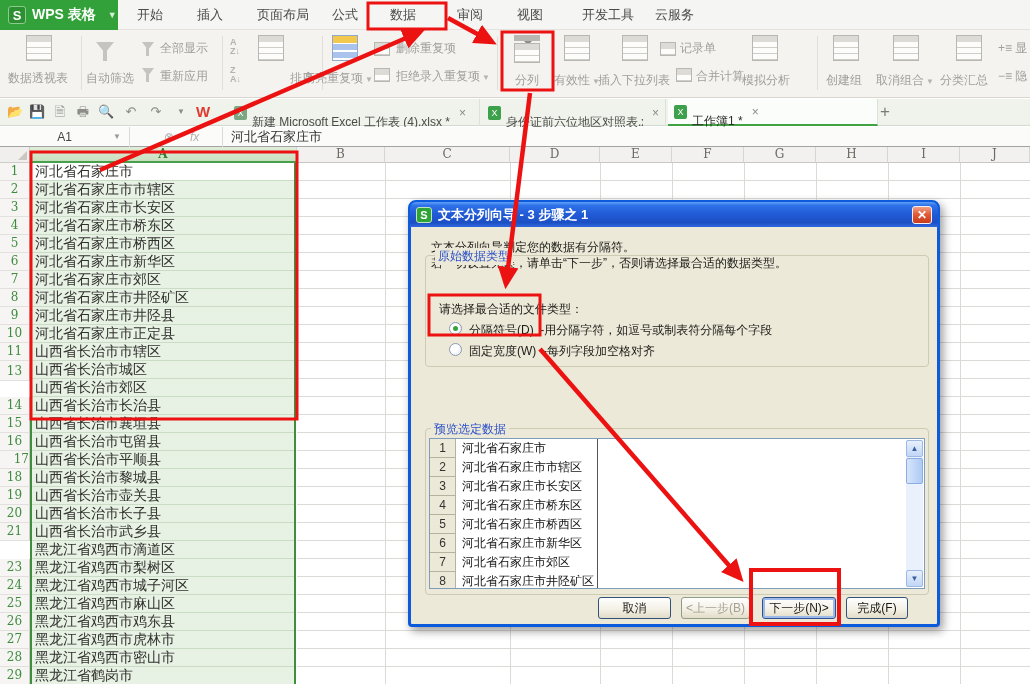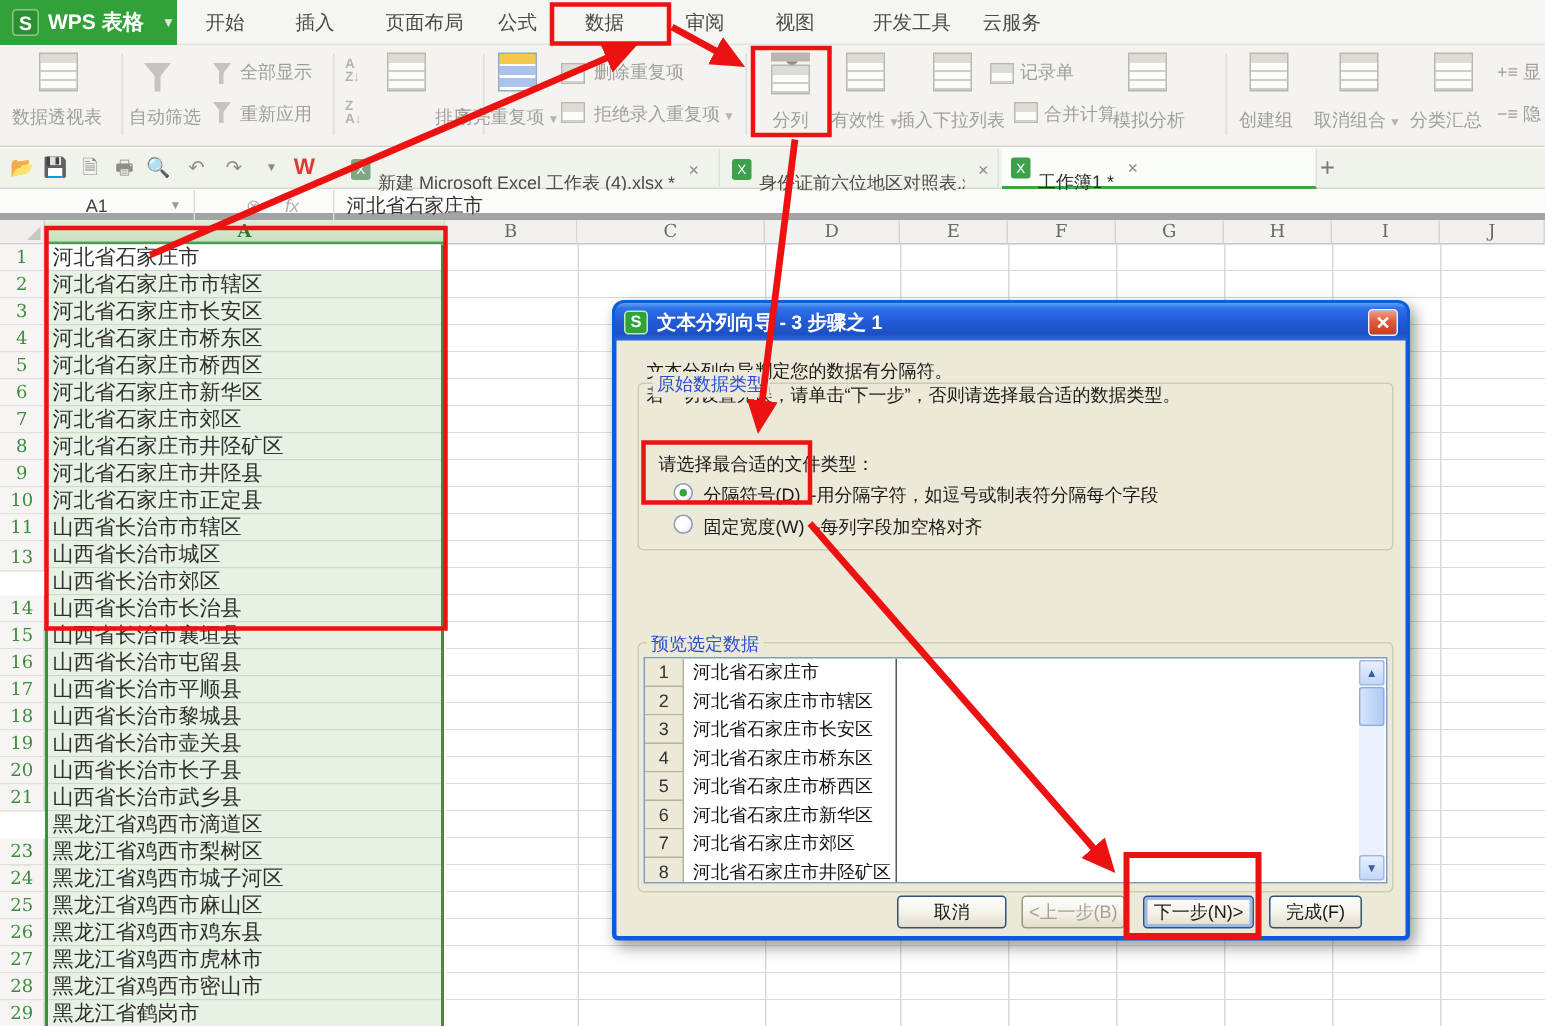--- a/index.html
+++ b/index.html
@@ -42,21 +42,21 @@
   .qicon { position:absolute; top:4px; width:18px; height:18px; color:#8E8C88; font-size:13px; line-height:18px; text-align:center; }
   .wlogo { color:#E03A2F !important; font-weight:bold; font-size:15px !important; }
   .doc-tab { position:absolute; top:0; height:27px; display:flex; align-items:center; gap:5px; padding:0 6px; font-size:12px; color:#4B4B47; border-right:1px solid #DCE2D7; }
   .doc-tab .ticon { width:13px; height:14px; background:#3DA04A; border-radius:2px; color:#fff; font-size:9px; line-height:14px; text-align:center; flex:none; }
   .doc-tab .ticon.grey { background:#7BA883; }
   .doc-tab .tlabel { white-space:nowrap; overflow:hidden;margin-top:20px; }
   .doc-tab .tclose { color:#8B8B87; font-size:12px; margin-left:4px; }
   .doc-tab.active { background:#FBFDFA; border-bottom:2px solid #3FA344; color:#2E2E2B; }
   .newtab { position:absolute; top:3px; font-size:17px; color:#7C7A76; }
   
-  .formulabar { position:absolute; left:0; top:127px; width:1030px; height:20px; background:#FBFBFA; border-bottom:5px solid #a3a3a3; }
+  .formulabar { position:absolute; left:0; top:127px; width:1030px; height:20px; background:#FBFBFA; border-bottom:1px solid #a3a3a3; }
   .namebox { position:absolute; left:0; top:0; width:130px; height:20px; font-size:12px; color:#444; text-align:center; line-height:20px; border-right:1px solid #DDDBD6; }
   .namebox .nb-caret { position:absolute; right:8px; top:0; font-size:8px; color:#999; }
   .fbicon { position:absolute; top:0; height:20px; line-height:20px; color:#B3B1AC; font-size:12px; }
   .fvalue { position:absolute; left:222px; top:0; right:0; height:20px; line-height:20px; font-size:13px; color:#333; padding-left:8px; border-left:1px solid #DDDBD6; }
   
   .sheet { position:absolute; left:0; top:147px; width:1030px; height:537px; background:#fff; }
   .corner { position:absolute; left:0; top:0; width:30px; height:16px; background:#F0EFED; border-right:1px solid #CFCDC8; border-bottom:1px solid #CFCDC8; }
   .corner:after { content:""; position:absolute; right:2px; bottom:2px; border-left:9px solid transparent; border-bottom:9px solid #C9C7C2; }
   .colhead { position:absolute; top:0; height:16px; background:#F2F1EF; border-right:1px solid #D8D6D1; border-bottom:1px solid #C9C7C2; font-family:"DejaVu Serif", serif; font-size:12px; color:#6B6B66; text-align:center; line-height:15px; }
   .colhead.sel { background:linear-gradient(#DFEDD9,#C8E0BF); color:#2E7B30; font-weight:bold; border-bottom:2px solid #49A04B; }
@@ -266,21 +266,21 @@
         <div class="rowhead" style="top: 214px;">12</div>
         <div class="acell" style="top: 214px;">山西省长治市城区</div>
         <div class="rowhead" style="top: 216px;">13</div>
         <div class="acell" style="top: 232px;">山西省长治市郊区</div>
         <div class="rowhead" style="top: 250px;">14</div>
         <div class="acell" style="top: 250px;">山西省长治市长治县</div>
         <div class="rowhead" style="top: 268px;">15</div>
         <div class="acell" style="top: 268px;">山西省长治市襄垣县</div>
         <div class="rowhead" style="top: 286px;">16</div>
         <div class="acell" style="top: 286px;">山西省长治市屯留县</div>
-        <div class="rowhead" style="top: 304px;">17</div>
+        <div class="rowhead" style="top: 304px; text-align: right;">17</div>
         <div class="acell" style="top: 304px;">山西省长治市平顺县</div>
         <div class="rowhead" style="top: 322px;">18</div>
         <div class="acell" style="top: 322px;">山西省长治市黎城县</div>
         <div class="rowhead" style="top: 340px;">19</div>
         <div class="acell" style="top: 340px;">山西省长治市壶关县</div>
         <div class="rowhead" style="top: 358px;">20</div>
         <div class="acell" style="top: 358px;">山西省长治市长子县</div>
         <div class="rowhead" style="top: 376px;">21</div>
         <div class="acell" style="top: 376px;">山西省长治市武乡县</div>
         <div class="rowhead" style="top: 418px;">22</div>

